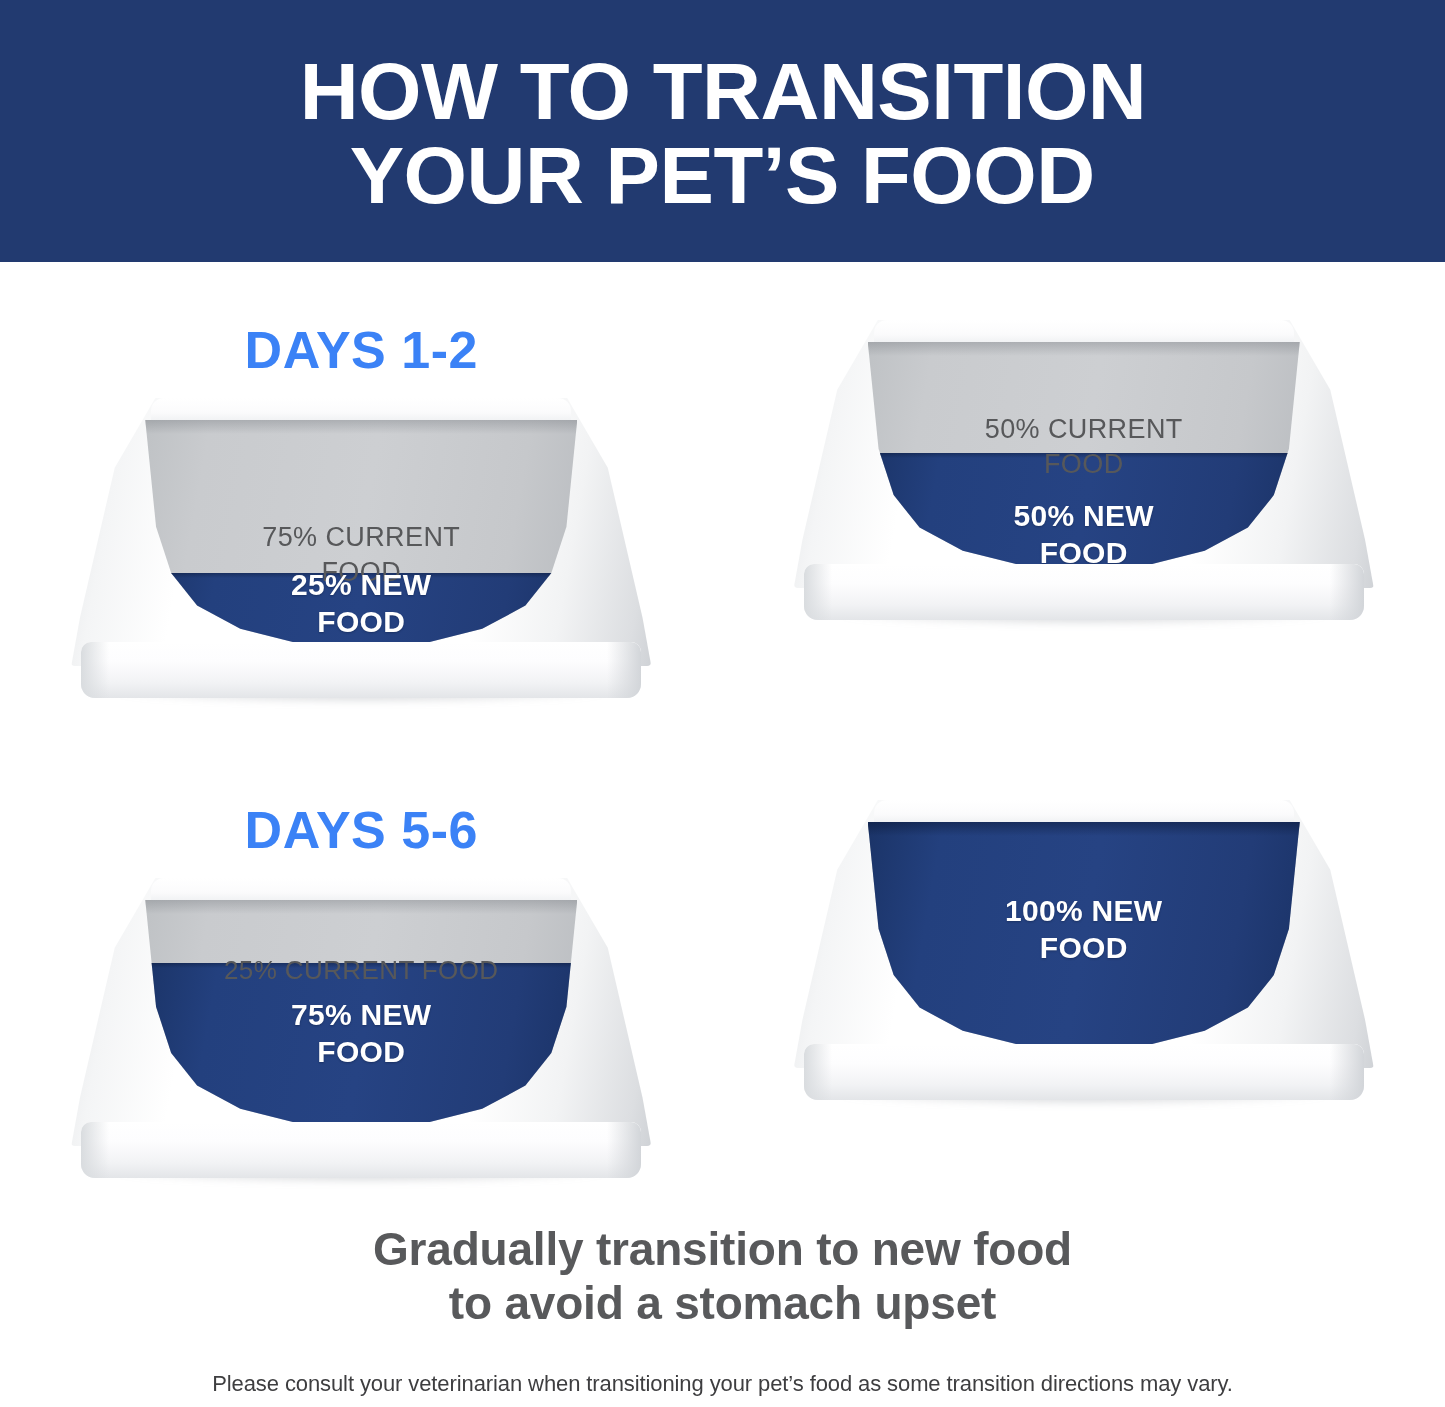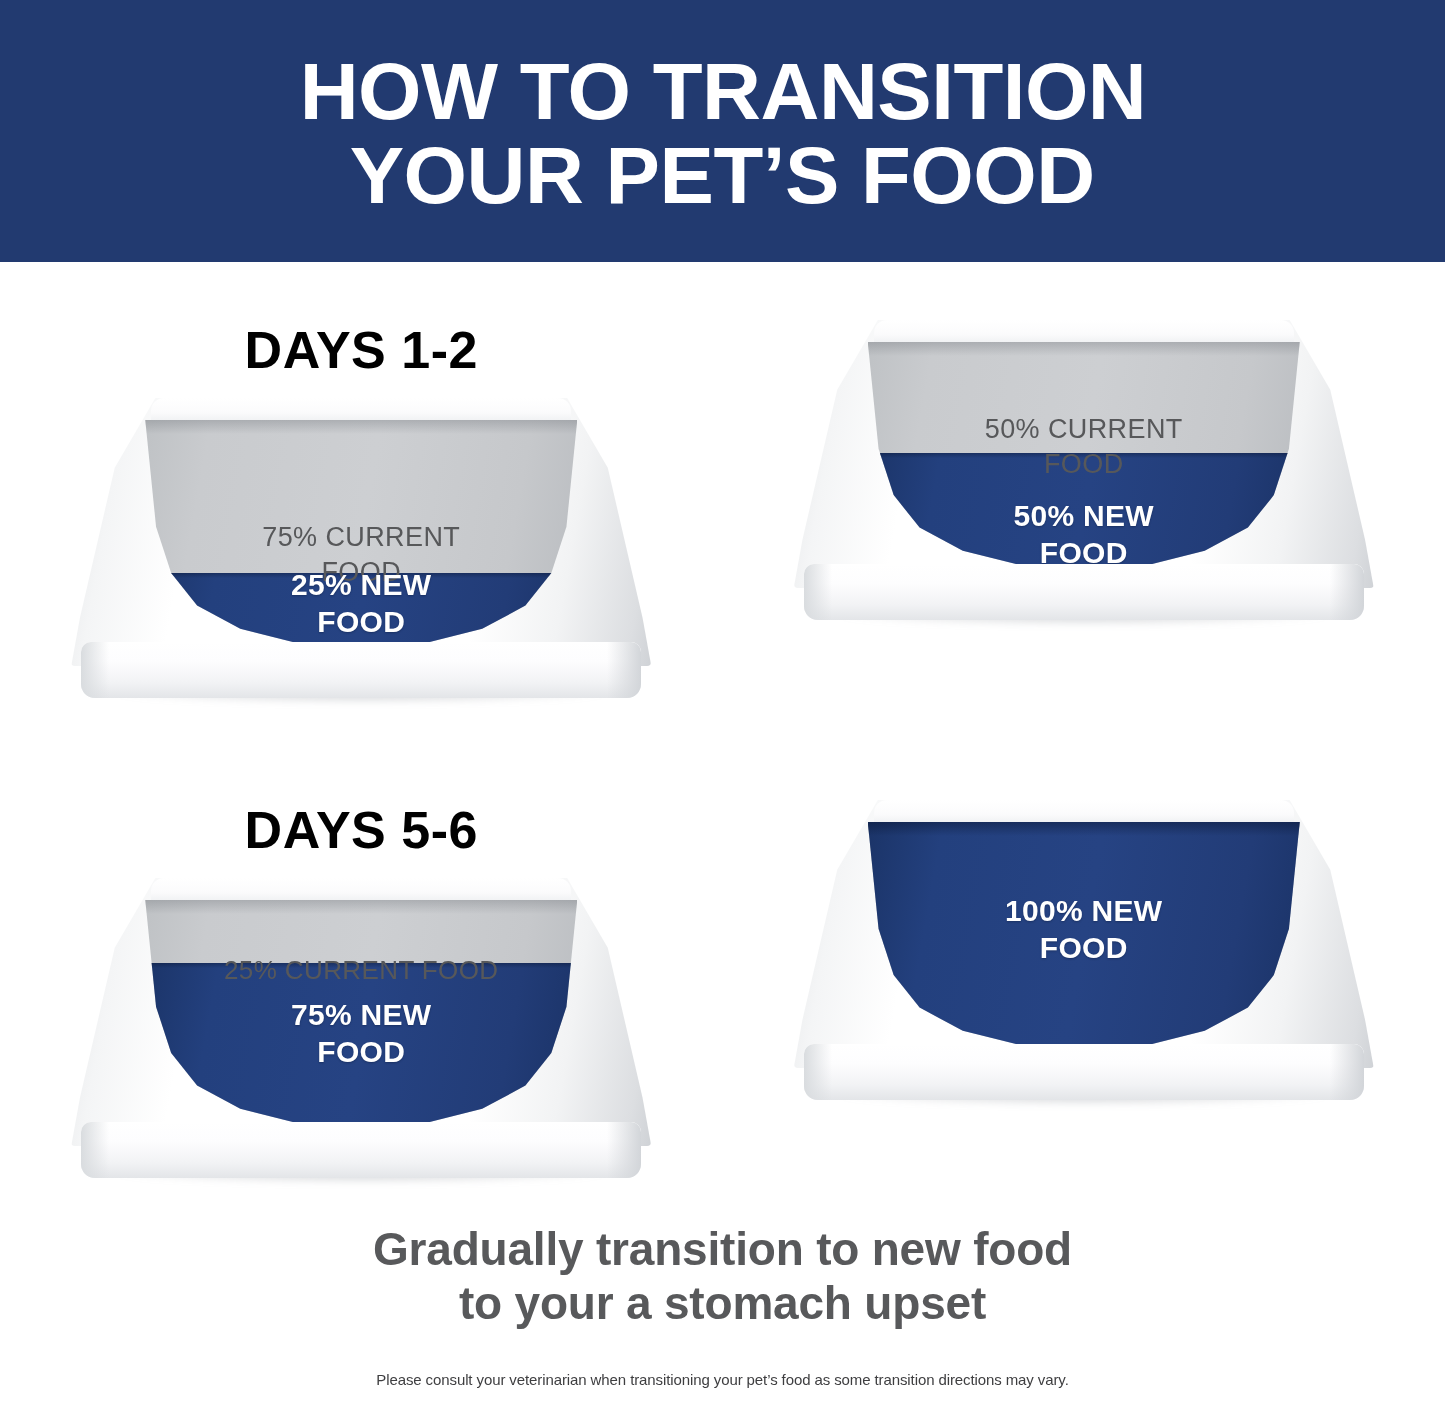--- a/index.html
+++ b/index.html
@@ -64,21 +64,21 @@
     flex-direction: column;
     align-items: center;
     padding-top: 58px;
   }
 
   .day-label {
     font-family: "Liberation Sans", sans-serif;
     font-weight: 700;
     font-size: 52px;
     letter-spacing: 0.5px;
-    color: #000000;
+    color: #3b82f6;
     text-transform: uppercase;
     white-space: nowrap;
     margin-bottom: 18px;
   }
 
   
   .bowl {
     position: relative;
     width: 580px;
     height: 300px;
@@ -279,21 +279,21 @@
     line-height: 1.18;
     text-align: center;
     letter-spacing: -0.2px;
     white-space: pre-line;
   }
   .disclaimer {
     margin-top: 40px;
     color: #3E3E40;
     font-family: "Liberation Sans", sans-serif;
     font-weight: 400;
-    font-size: 15px;
+    font-size: 22px;
     letter-spacing: -0.1px;
     text-align: center;
     white-space: nowrap;
   }
 </style>
 </head>
 <body>
 
 <div class="page">
 
@@ -368,17 +368,17 @@
         <div class="label-new">100% NEW
 FOOD</div>
         <div class="bowl-base"></div>
       </div>
     </div>
 
   </div>
 
   <div class="footer">
     <div class="tagline">Gradually transition to new food
-to your a stomach upset</div>
+to avoid a stomach upset</div>
     <div class="disclaimer">Please consult your veterinarian when transitioning your pet’s food as some transition directions may vary.</div>
   </div>
 
 </div>
 
 </body></html>

